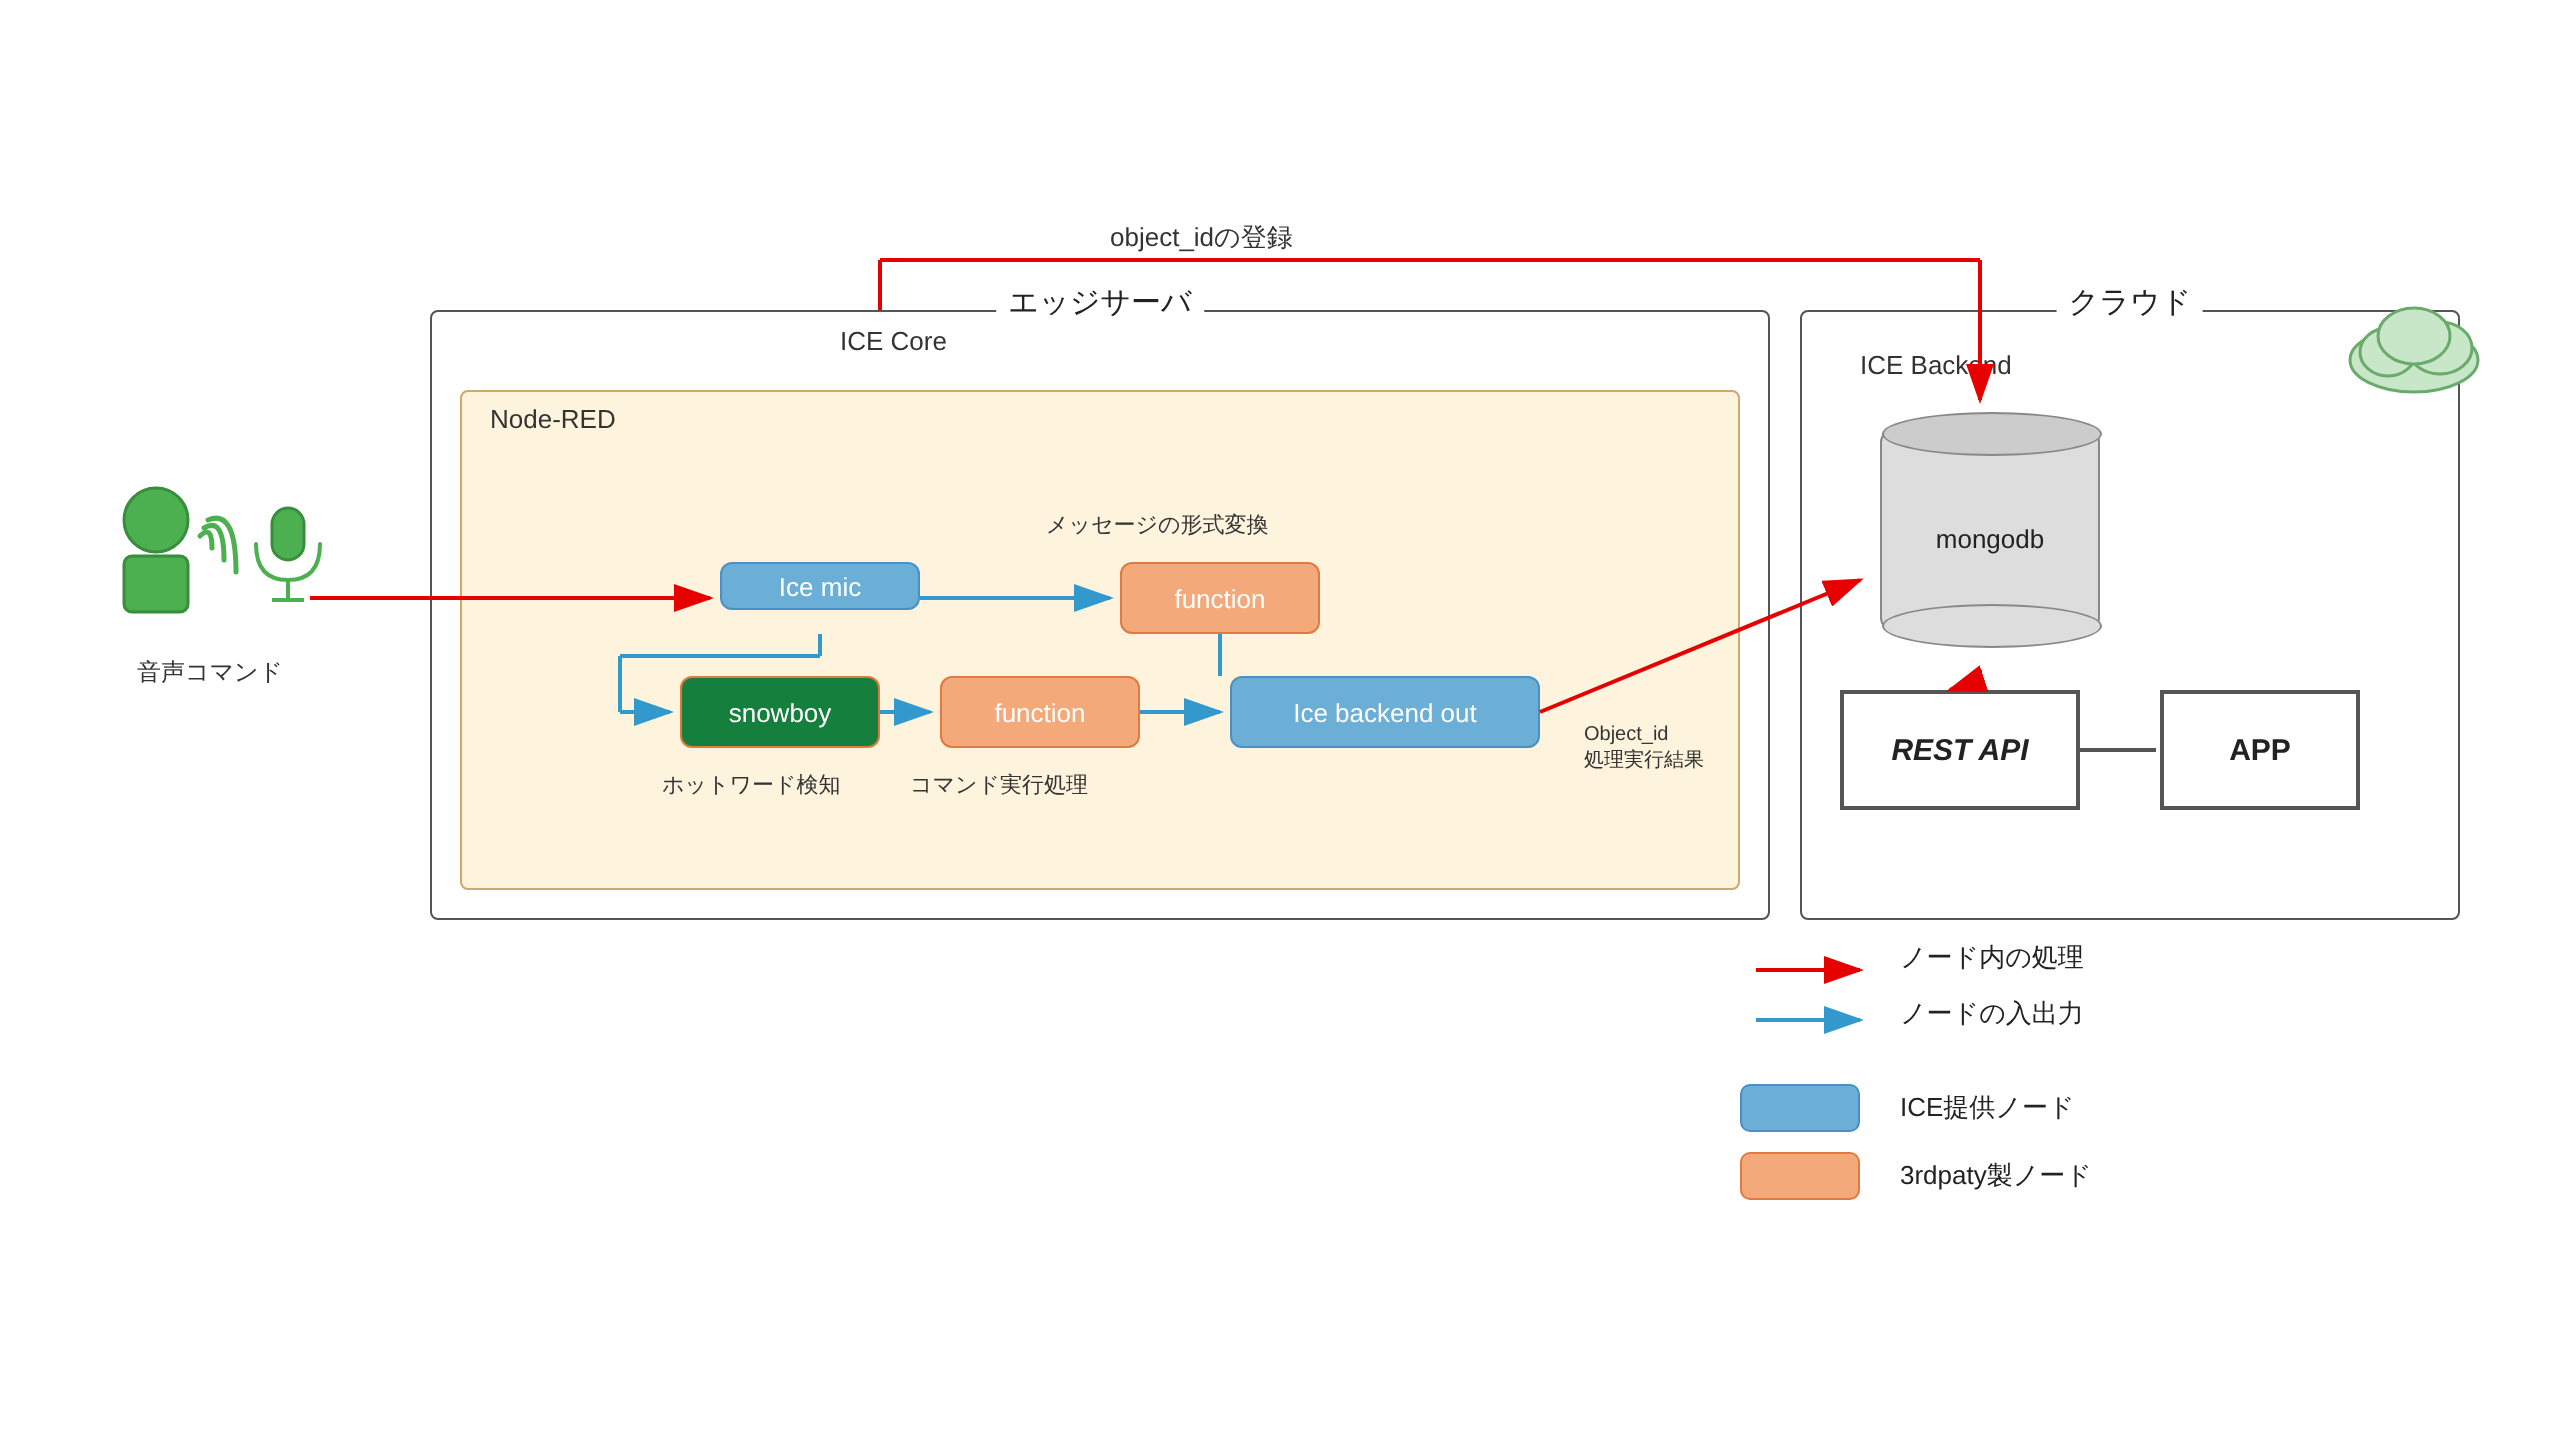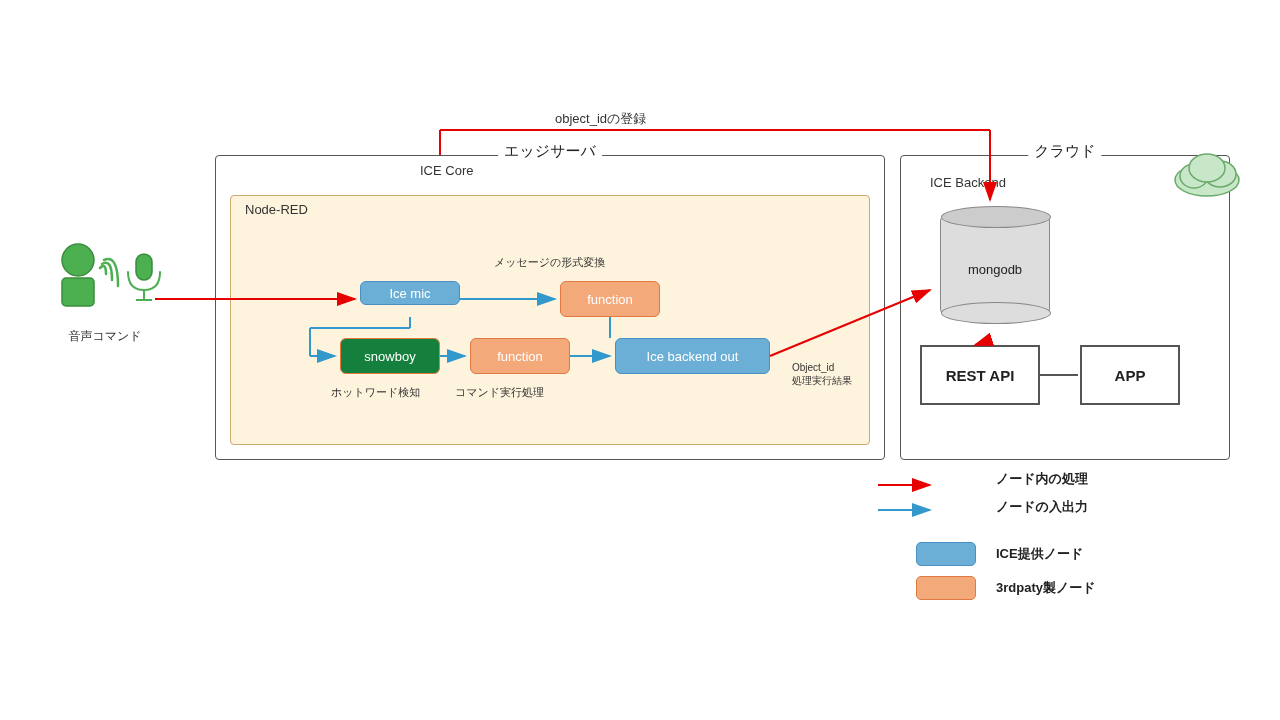--- a/index.html
+++ b/index.html
@@ -148,20 +148,21 @@
       top: 345px; left: 920px;
       width: 120px; height: 60px;
       border: 2px solid #555;
       display: flex;
       align-items: center;
       justify-content: center;
       font-size: 15px;
       font-weight: 600;
       color: #222;
       background: #fff;
+      font-style: italic;
     }
     
     .app-box {
       position: absolute;
       top: 345px; left: 1080px;
       width: 100px; height: 60px;
       border: 2px solid #555;
       display: flex;
       align-items: center;
       justify-content: center;
@@ -196,21 +197,21 @@
     }
     .person-label {
       font-size: 12px;
       color: #333;
       text-align: center;
       margin-top: 8px;
     }
     
     .legend {
       position: absolute;
-      top: 470px; left: 916px; font-weight: bold;
+      top: 470px; left: 870px;
     }
     .legend-row {
       display: flex;
       align-items: center;
       margin-bottom: 10px;
       font-size: 13px;
       color: #222;
     }
     .legend-arrow {
       width: 60px;
@@ -227,21 +228,21 @@
     
     .objectid-label {
       position: absolute;
       top: 110px; left: 555px;
       font-size: 13px;
       color: #333;
     }
     
     .msg-label {
       position: absolute;
-      top: 255px; left: 494px;
+      top: 255px; left: 523px;
       font-size: 11px;
       color: #333;
     }
     
     .hotword-label {
       position: absolute;
       top: 385px; left: 331px;
       font-size: 11px;
       color: #333;
     }

